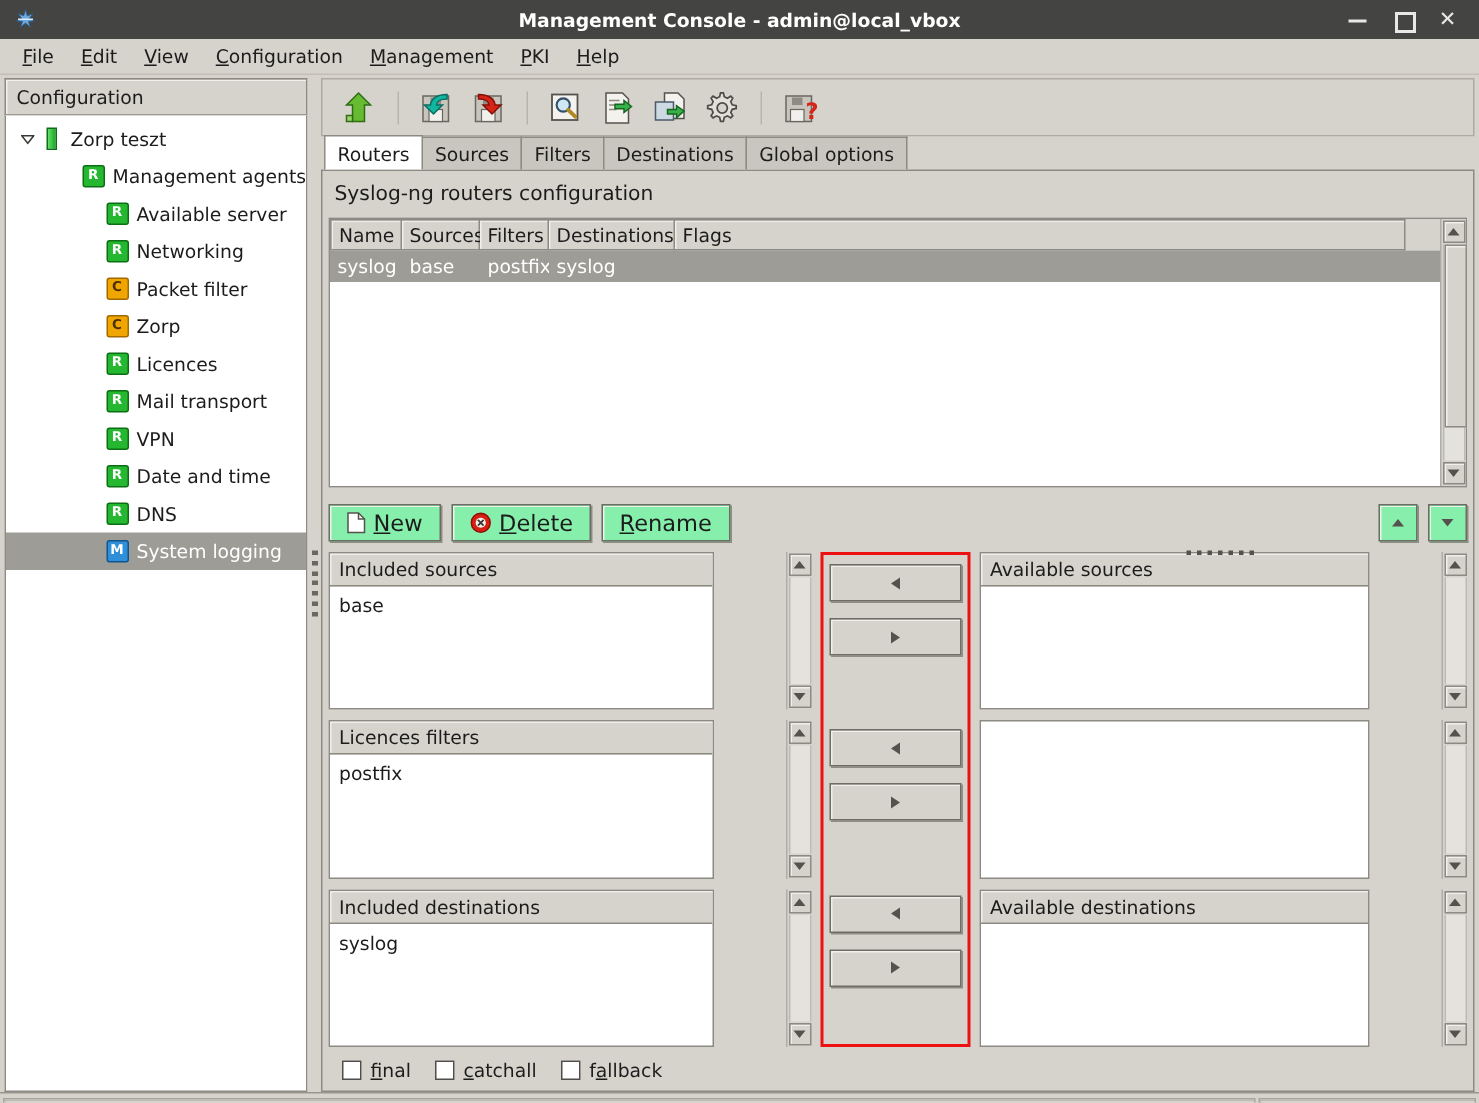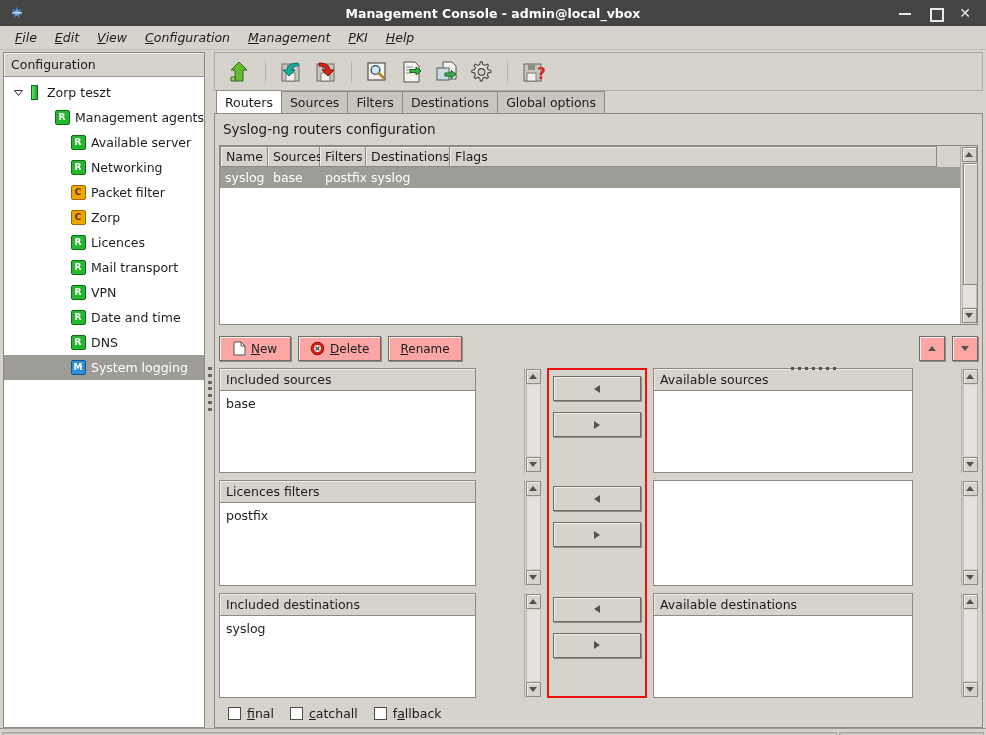--- a/index.html
+++ b/index.html
@@ -67,21 +67,20 @@
     display: flex;
     align-items: center;
     padding-left: 6px;
     border-bottom: 1px solid #c3bfb7;
   }
   .menu-item {
     padding: 3px 9px;
     font-size: 12.5px;
     color: #1c1c1c;
     cursor: default;
-    font-style: italic;
   }
   .menu-item u { text-decoration: underline; }
 
   
   #main {
     display: flex;
     height: 678px;
     background: #d6d3cc;
   }
 
@@ -325,26 +324,26 @@
   #action-bar {
     height: 40px;
     display: flex;
     align-items: center;
     padding-top: 7px;
     gap: 7px;
   }
   .btn {
     height: 25px;
     min-width: 72px;
-    background: #fca5a5;
+    background: #86efac;
     border: 1px solid #6f6c66;
     box-shadow: inset 1px 1px 0 #f2f0ec, 1px 1px 0 #8f8c86;
     display: flex; align-items: center; justify-content: center;
     gap: 5px;
-    font-size: 12px;
+    font-size: 15px;
     color: #1c1c1c;
     padding: 0 11px;
     cursor: default;
   }
   .btn u { text-decoration: underline; }
   .spacer { flex: 1; }
   .sort-btn {
     width: 26px; height: 25px;
     min-width: 26px;
     padding: 0;

